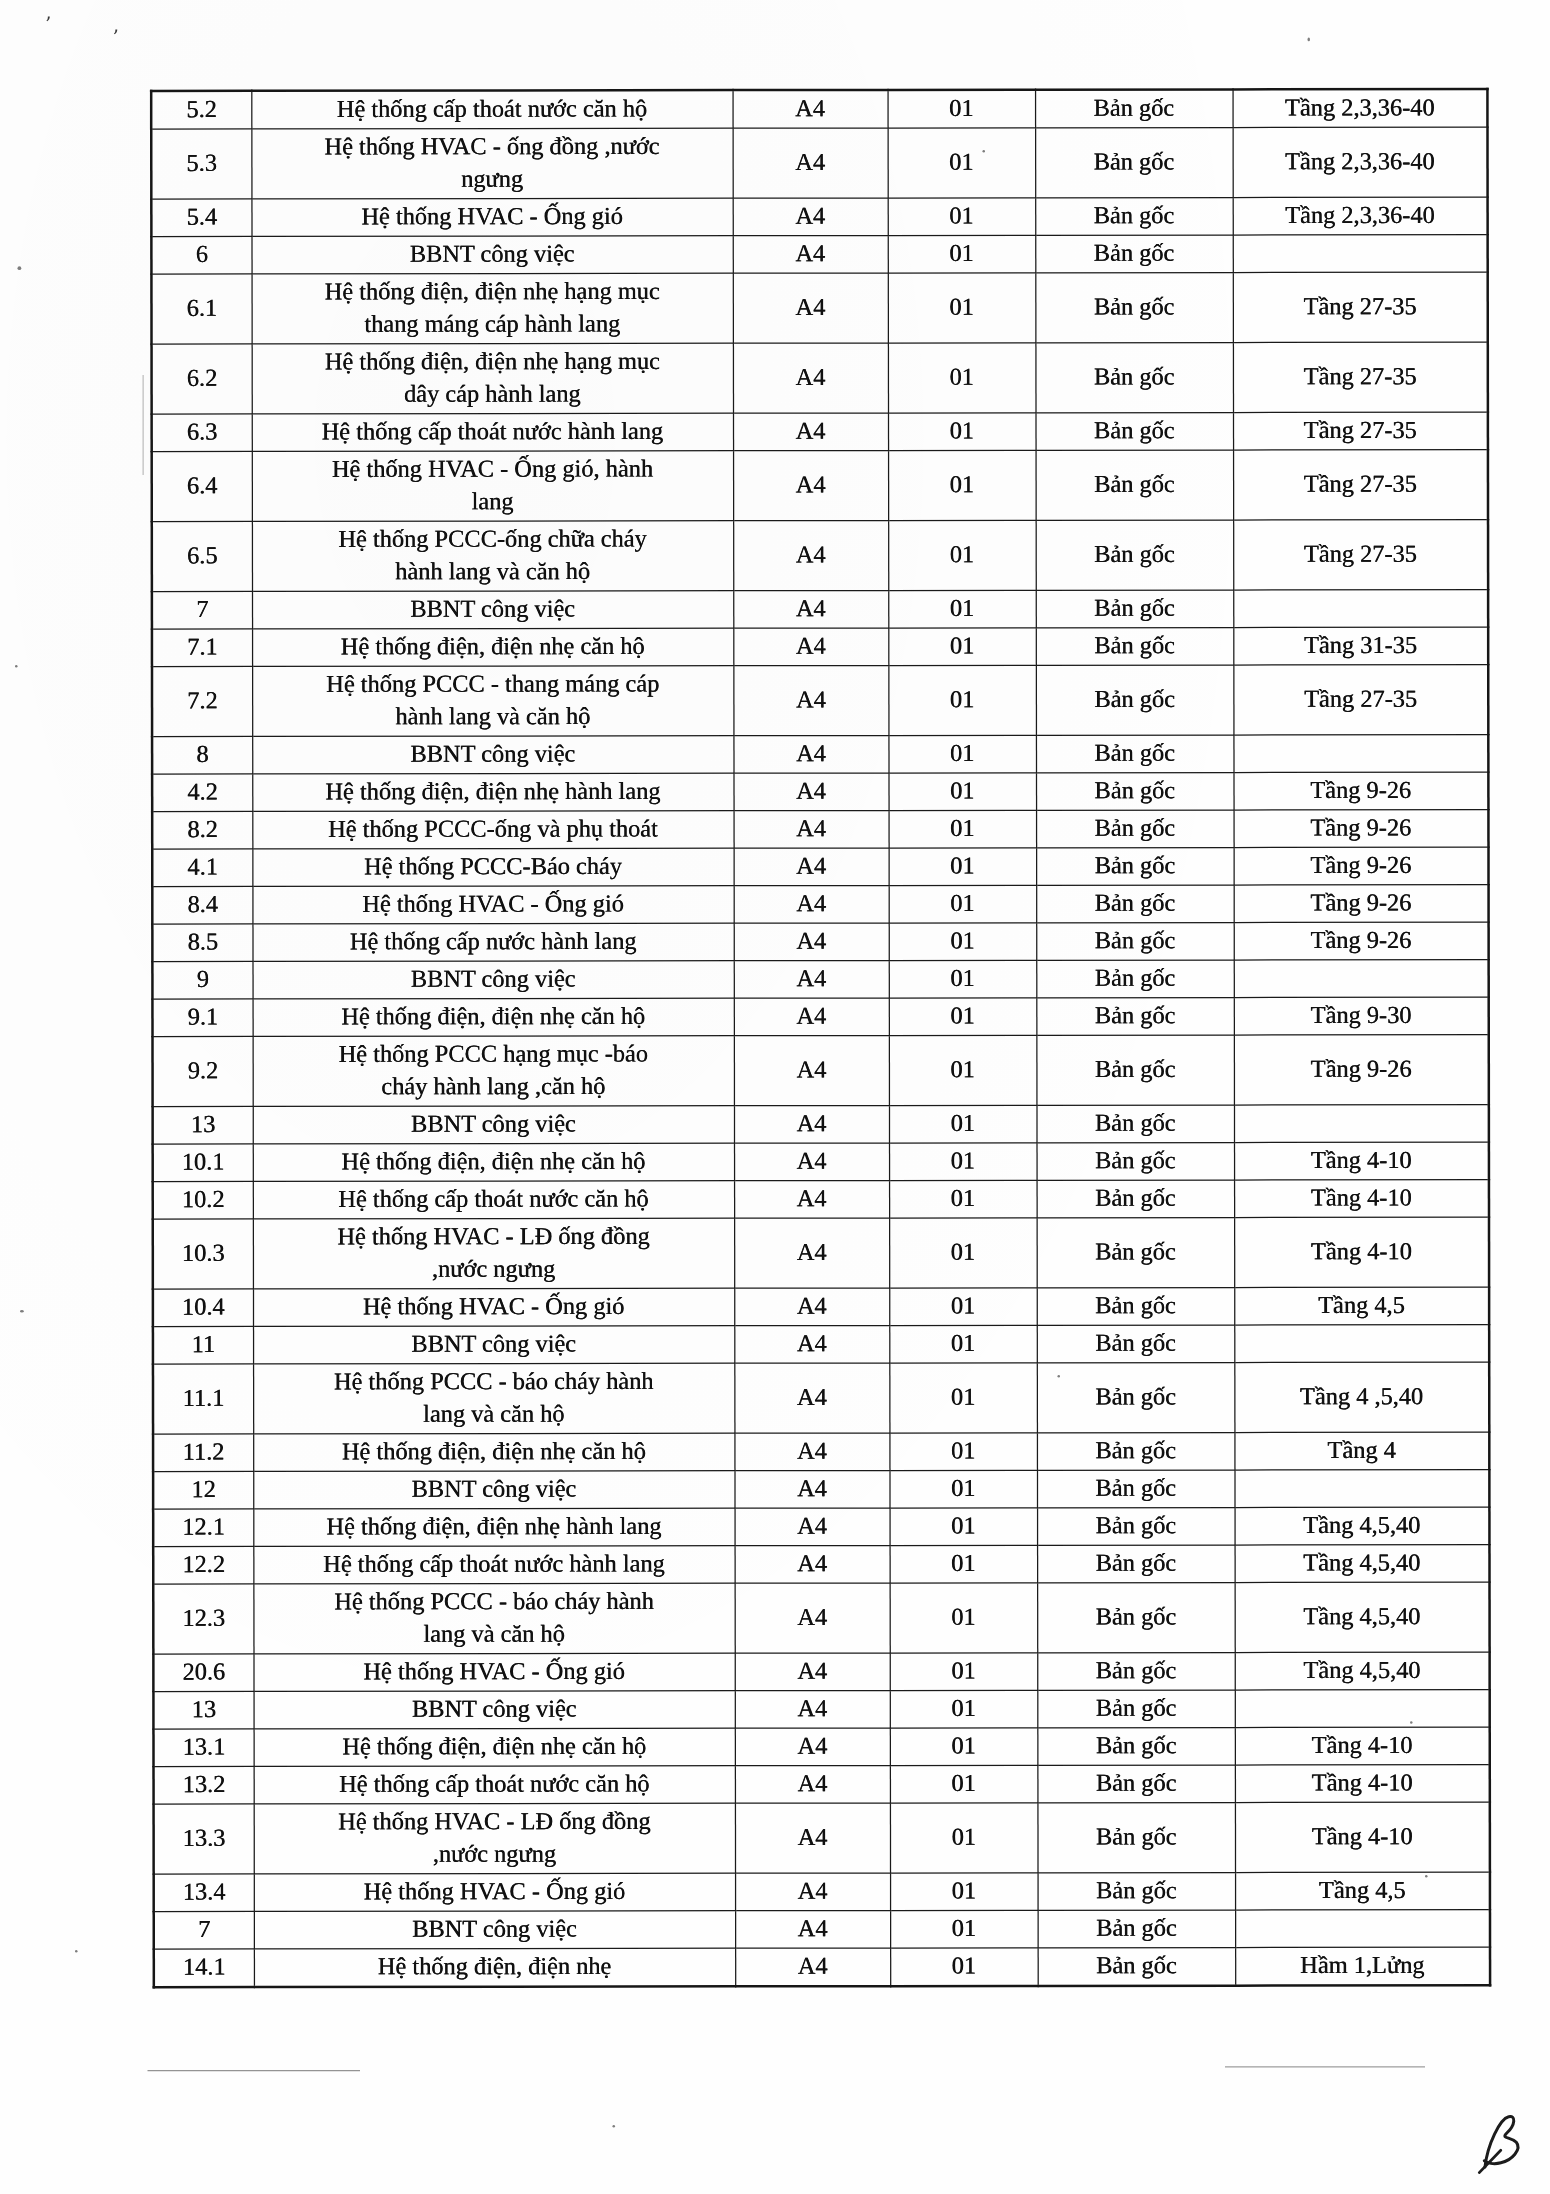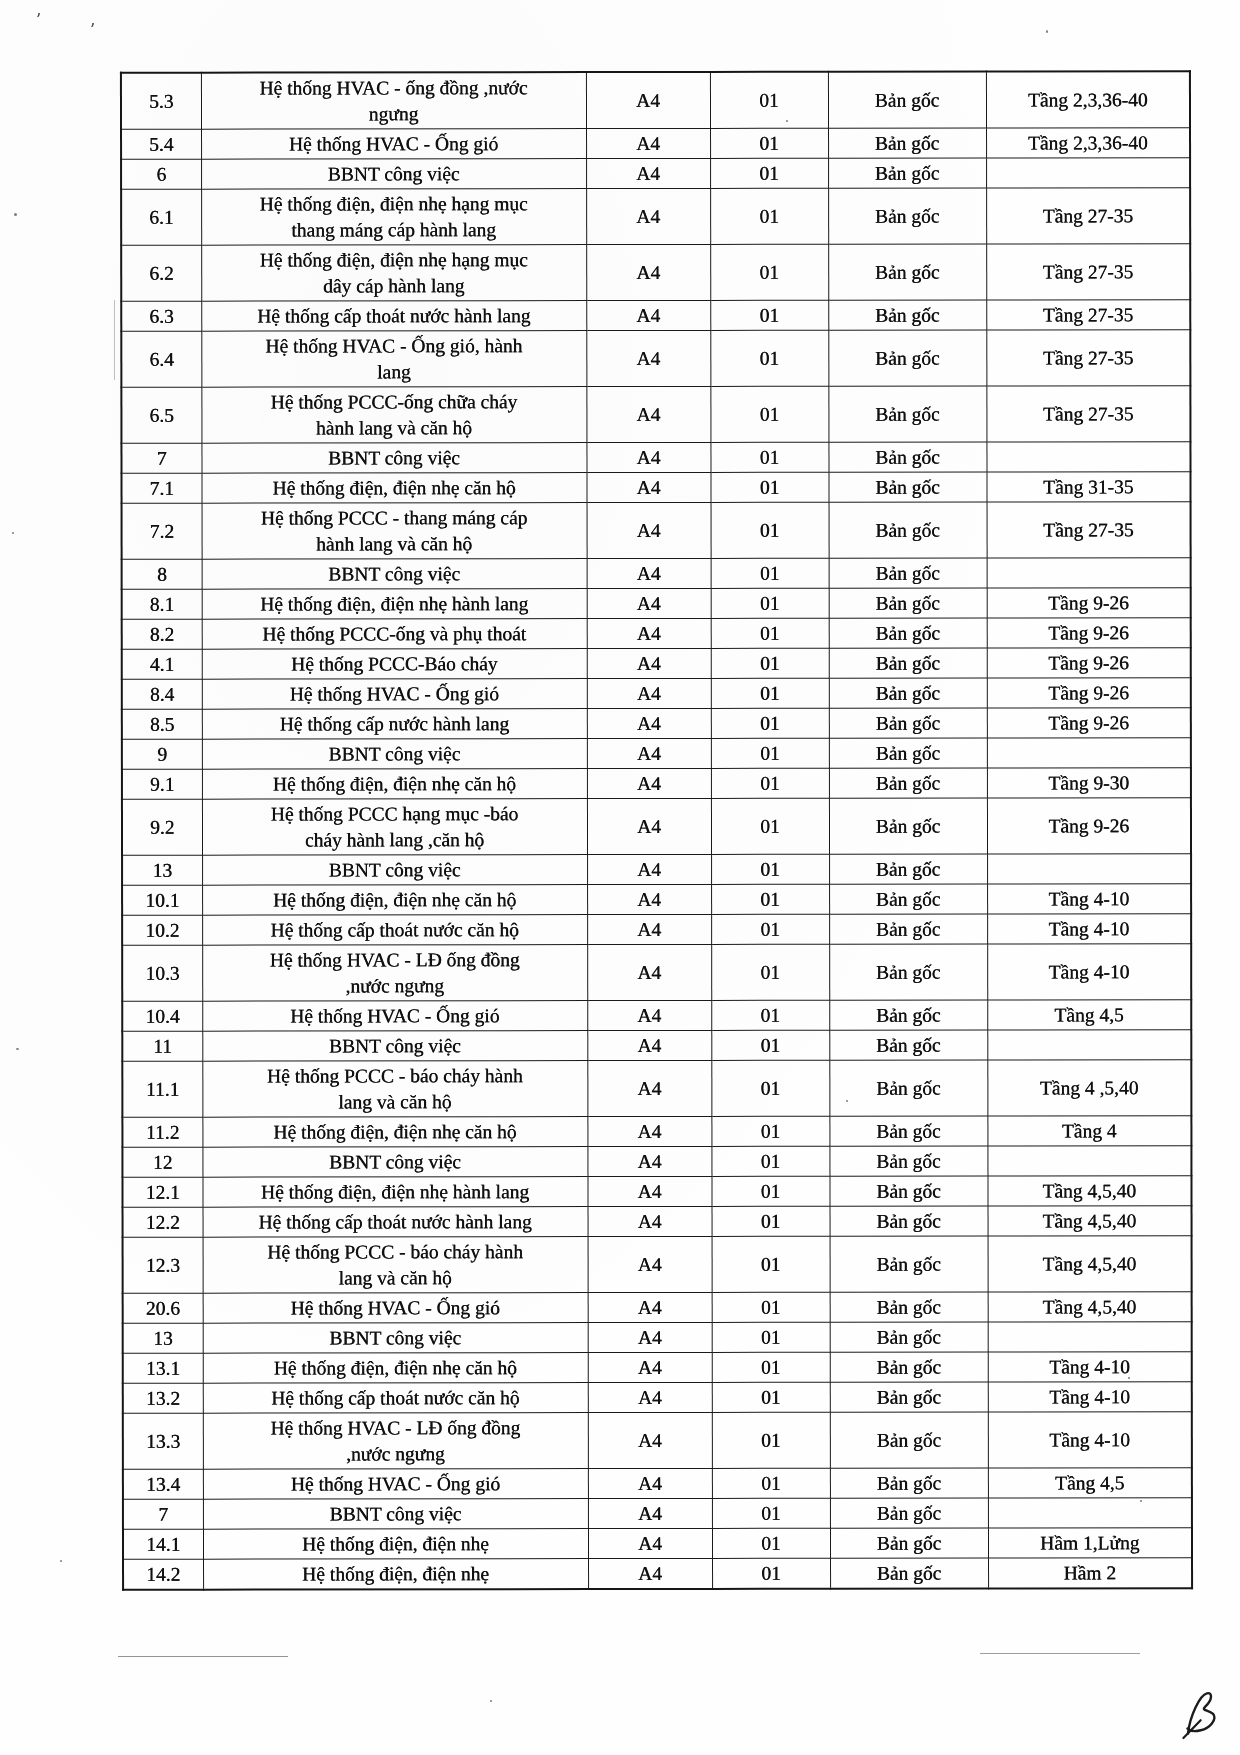--- a/index.html
+++ b/index.html
@@ -87,20 +87,28 @@
     <colgroup>
       <col style="width:80px">
       <col style="width:385px">
       <col style="width:124px">
       <col style="width:118px">
       <col style="width:158px">
       <col style="width:204px">
     </colgroup>
     <tbody>
         <tr>
+          <td class="cell-idx">5.2</td>
+          <td class="cell-desc">Hệ thống cấp thoát nước căn hộ</td>
+          <td class="cell-size">A4</td>
+          <td class="cell-qty">01</td>
+          <td class="cell-type">Bản gốc</td>
+          <td class="cell-loc">Tầng 2,3,36-40</td>
+        </tr>
+        <tr>
           <td class="cell-idx">5.3</td>
           <td class="cell-desc">Hệ thống HVAC - ống đồng ,nước
 ngưng</td>
           <td class="cell-size">A4</td>
           <td class="cell-qty">01</td>
           <td class="cell-type">Bản gốc</td>
           <td class="cell-loc">Tầng 2,3,36-40</td>
         </tr>
         <tr>
           <td class="cell-idx">5.4</td>
@@ -189,21 +197,21 @@
         </tr>
         <tr>
           <td class="cell-idx">8</td>
           <td class="cell-desc">BBNT công việc</td>
           <td class="cell-size">A4</td>
           <td class="cell-qty">01</td>
           <td class="cell-type">Bản gốc</td>
           <td class="cell-loc"></td>
         </tr>
         <tr>
-          <td class="cell-idx">8.1</td>
+          <td class="cell-idx">4.2</td>
           <td class="cell-desc">Hệ thống điện, điện nhẹ hành lang</td>
           <td class="cell-size">A4</td>
           <td class="cell-qty">01</td>
           <td class="cell-type">Bản gốc</td>
           <td class="cell-loc">Tầng 9-26</td>
         </tr>
         <tr>
           <td class="cell-idx">8.2</td>
           <td class="cell-desc">Hệ thống PCCC-ống và phụ thoát</td>
           <td class="cell-size">A4</td>
@@ -416,28 +424,20 @@
           <td class="cell-type">Bản gốc</td>
           <td class="cell-loc"></td>
         </tr>
         <tr>
           <td class="cell-idx">14.1</td>
           <td class="cell-desc">Hệ thống điện, điện nhẹ</td>
           <td class="cell-size">A4</td>
           <td class="cell-qty">01</td>
           <td class="cell-type">Bản gốc</td>
           <td class="cell-loc">Hầm 1,Lửng</td>
-        </tr>
-        <tr>
-          <td class="cell-idx">14.2</td>
-          <td class="cell-desc">Hệ thống điện, điện nhẹ</td>
-          <td class="cell-size">A4</td>
-          <td class="cell-qty">01</td>
-          <td class="cell-type">Bản gốc</td>
-          <td class="cell-loc">Hầm 2</td>
         </tr>
       </tbody>
   </table>
 
   <div class="artifact-line" style="left:118px; top:1656px; width:170px; height:1.4px; opacity:.6;"></div>
   <div class="artifact-line" style="left:980px; top:1653px; width:160px; height:1.4px; opacity:.55;"></div>
   <div class="artifact-line" style="left:114px; top:300px; width:1.4px; height:80px; opacity:.35;"></div>
 
   <div class="speck" style="left:14px; top:213px; width:3px; height:3px;"></div>
   <div class="speck" style="left:12px; top:532px; width:2px; height:2px;"></div>

